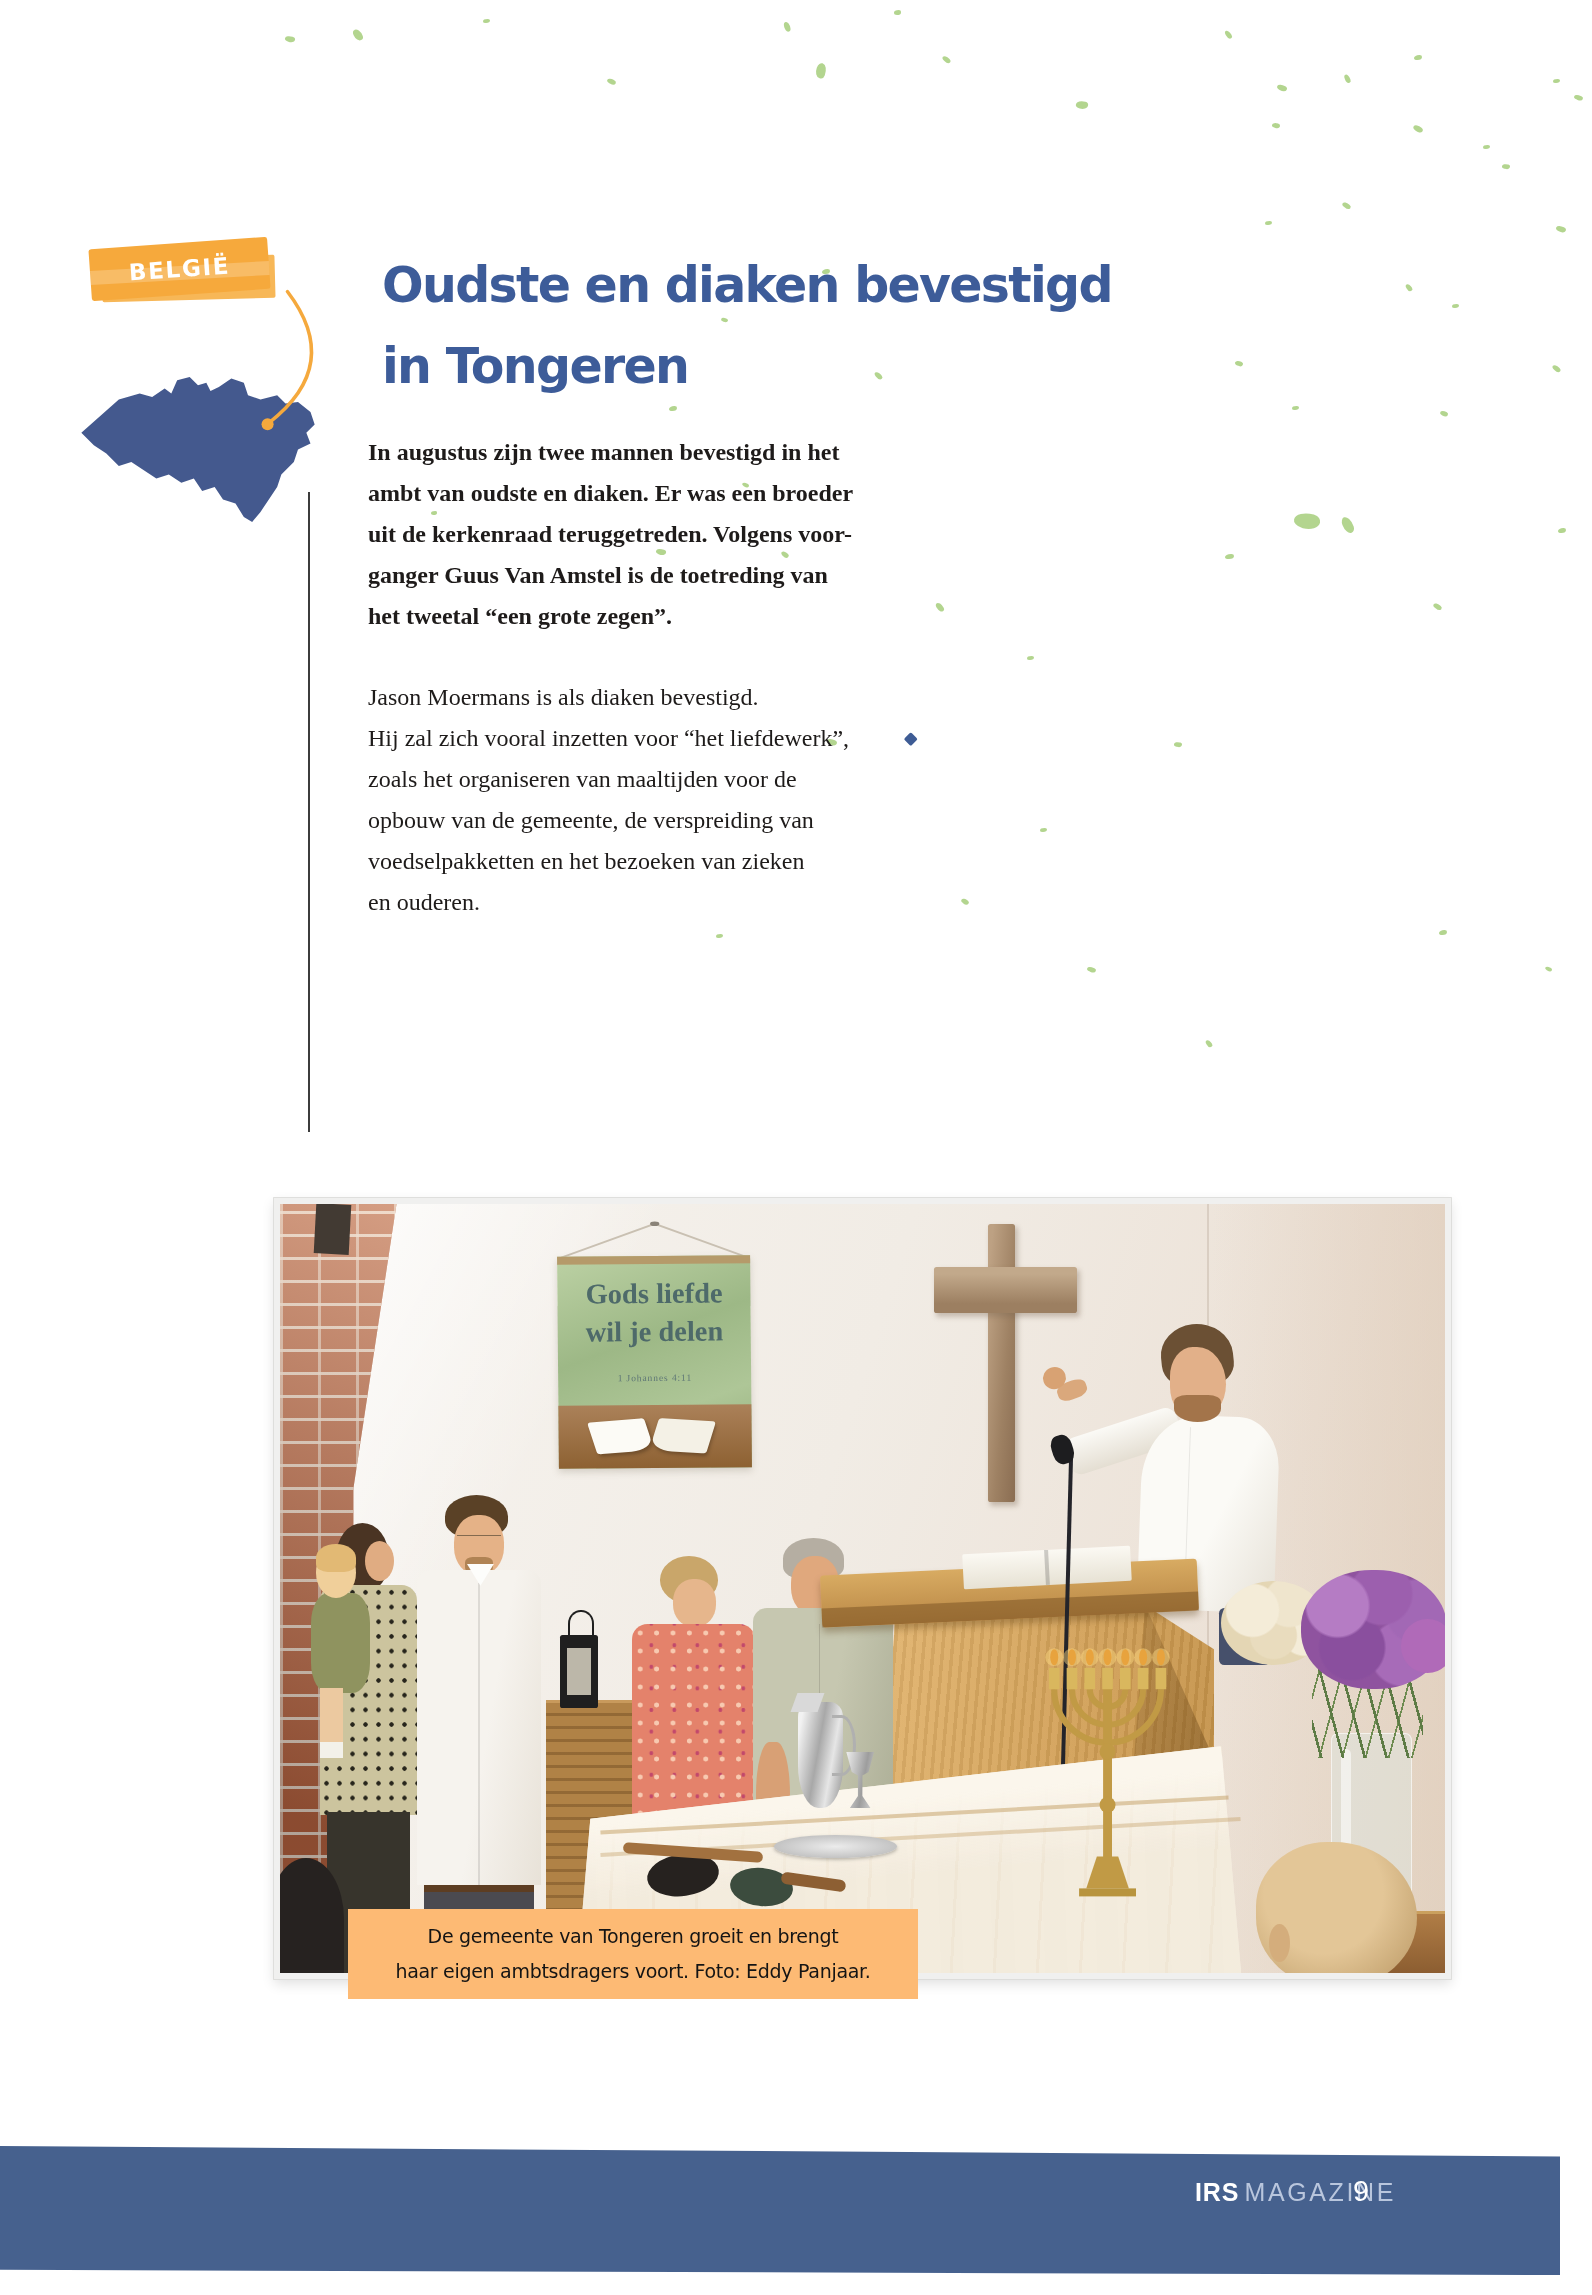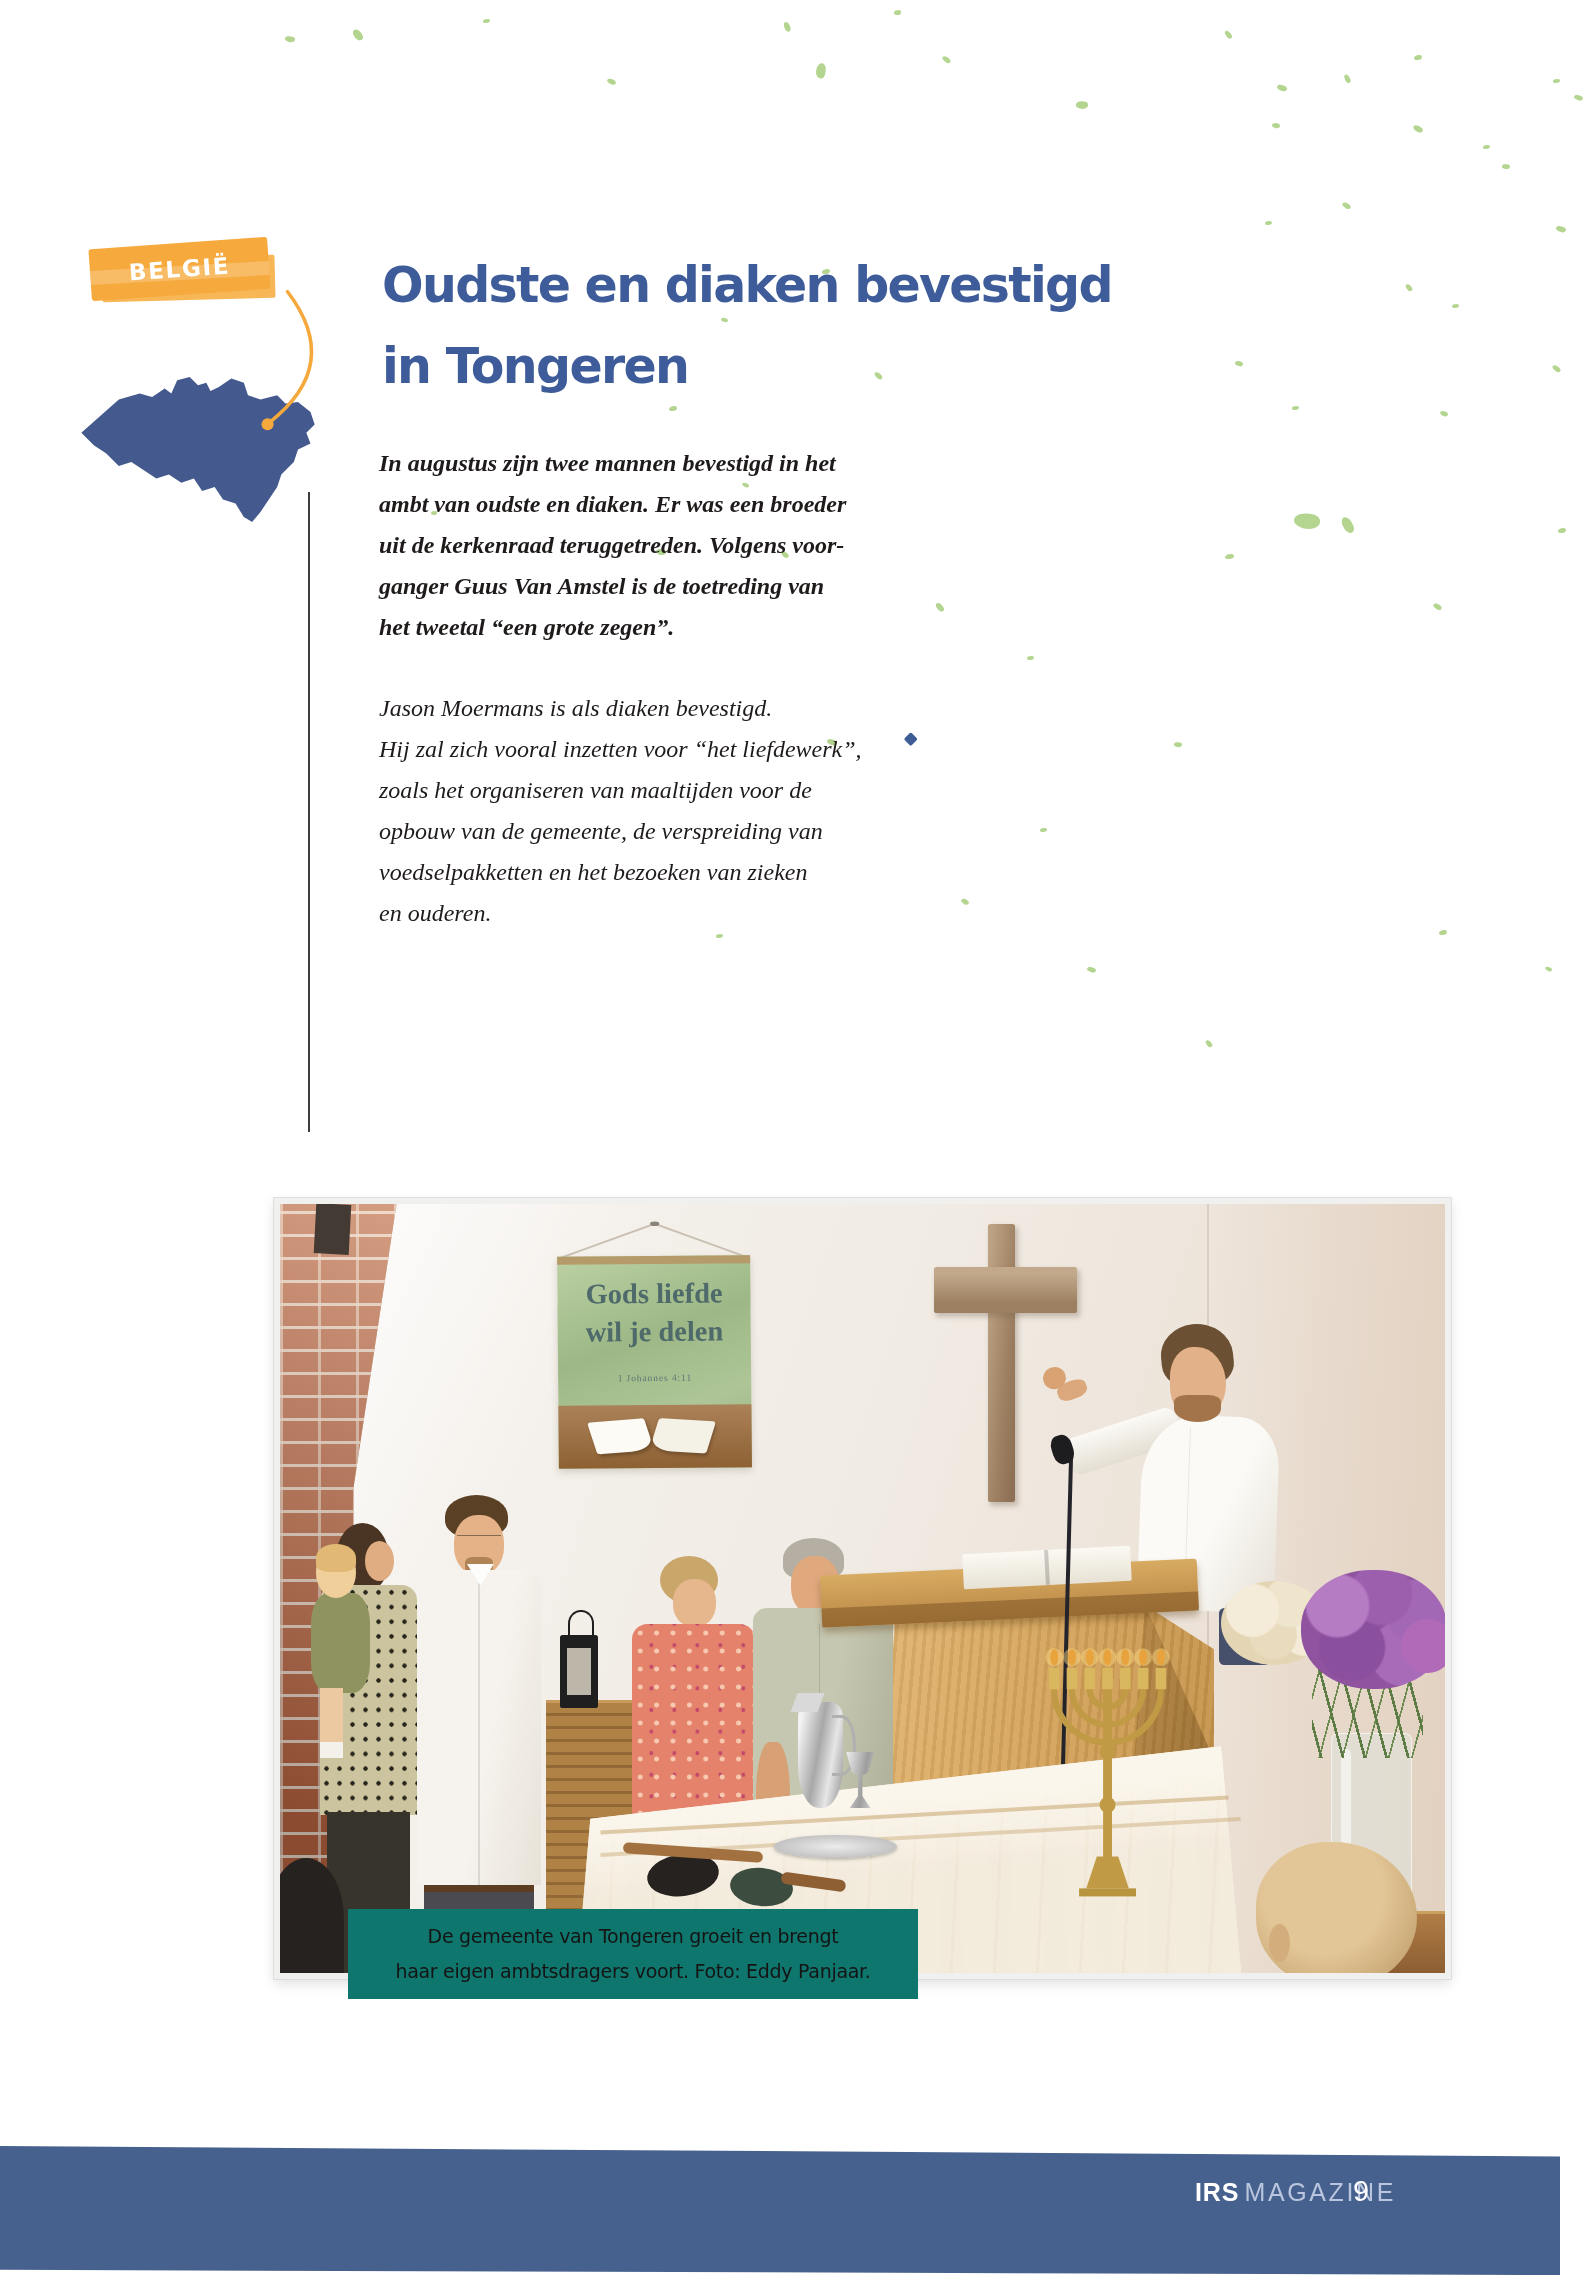--- a/index.html
+++ b/index.html
@@ -24,21 +24,21 @@
   #map-svg{left:73px;top:350px;width:250px;height:203px;z-index:2;}
   #pointer-svg{left:190px;top:274px;width:181px;height:173px;z-index:2;}
   .article-title{left:366px;top:212px;z-index:3;font-family:"DejaVu Sans",sans-serif;font-weight:700;
                  font-size:49px;line-height:81px;letter-spacing:-1.7px;color:#3d5c99;margin-left:16px;}
 
   
   .vrule{left:308px;top:492px;width:1.7px;height:640px;background:#3c3c3c;z-index:2;}
   .col{z-index:5;font-size:24px;line-height:41px;}
   .col1{left:367px;top:431px;}
   .col2{left:928px;top:431px;}
-  .col p{margin:12px;font-style:italic;}
+  .col p{margin:1px;}
   .col p.gap{margin-top:40px;}
   .intro{font-weight:700;}
   .endmark{display:inline-block;width:18px;height:18px;background:#3e5c95;border-radius:4.3px;margin-left:10.4px;vertical-align:-1.7px;}
 
   
   .photo{left:274px;top:1198px;width:1165px;height:769px;z-index:10;border:6px solid #f0f0ef;
          box-shadow:0 0 0 0.9px #dcdcda,0 5.2px 12px rgba(0,0,0,.12);}
   .photo-inner{position:absolute;inset:0;overflow:hidden;
     background:linear-gradient(108deg,#f7f4f0 0%,#f1ece5 45%,#ece1d6 78%,#e9dccd 100%);}
   .photo-inner *{position:absolute;}
@@ -206,21 +206,21 @@
                radial-gradient(circle at 55% 20%,#9c5fae 0 24%,transparent 26%),
                radial-gradient(circle at 80% 35%,#a268b5 0 22%,transparent 24%),
                radial-gradient(circle at 35% 65%,#8a4f9e 0 26%,transparent 28%),
                radial-gradient(circle at 70% 70%,#a76bb8 0 24%,transparent 26%),#8f539f;}
   .flowers-pink{left:96.2%;top:54%;width:4.6%;height:7%;background:#b06ab8;border-radius:50%;z-index:12;}
   .child-head{left:83.8%;top:83%;width:13.8%;height:19%;z-index:13;border-radius:46% 54% 50% 50%;
     background:radial-gradient(ellipse at 42% 35%,#e3c697 0 45%,#cbab79 75%,#b2926a 100%);}
   .child-head::before{content:"";position:absolute;left:8%;top:56%;width:13%;height:26%;background:#d4ad7c;border-radius:50%;}
 
   
-  .caption-box{left:348px;top:1909px;width:570px;height:90px;background:#0f766e;z-index:40;
+  .caption-box{left:348px;top:1909px;width:570px;height:90px;background:#fdba74;z-index:40;
     display:flex;align-items:center;justify-content:center;text-align:center;
     font-family:"DejaVu Sans",sans-serif;font-size:19px;line-height:35px;letter-spacing:-0.3px;color:#141414;}
   .footer{left:0;top:2146px;width:1560px;height:129px;background:#46618e;z-index:2;
     clip-path:polygon(0 0,100% 10.4px,100% 100%,0 96%);}
   .footer-brand{left:1195px;top:2178px;z-index:3;font-family:"Liberation Sans",sans-serif;font-size:25px;}
   .brand-bold{font-weight:700;color:#ffffff;letter-spacing:0.9px;}
   .brand-light{font-weight:400;color:#b9c6dd;letter-spacing:2.6px;margin-left:5.2px;}
   .page-number{left:1353px;top:2175px;z-index:3;font-family:"Liberation Sans",sans-serif;font-size:29px;color:#fff;}
 </style>
 </head>

